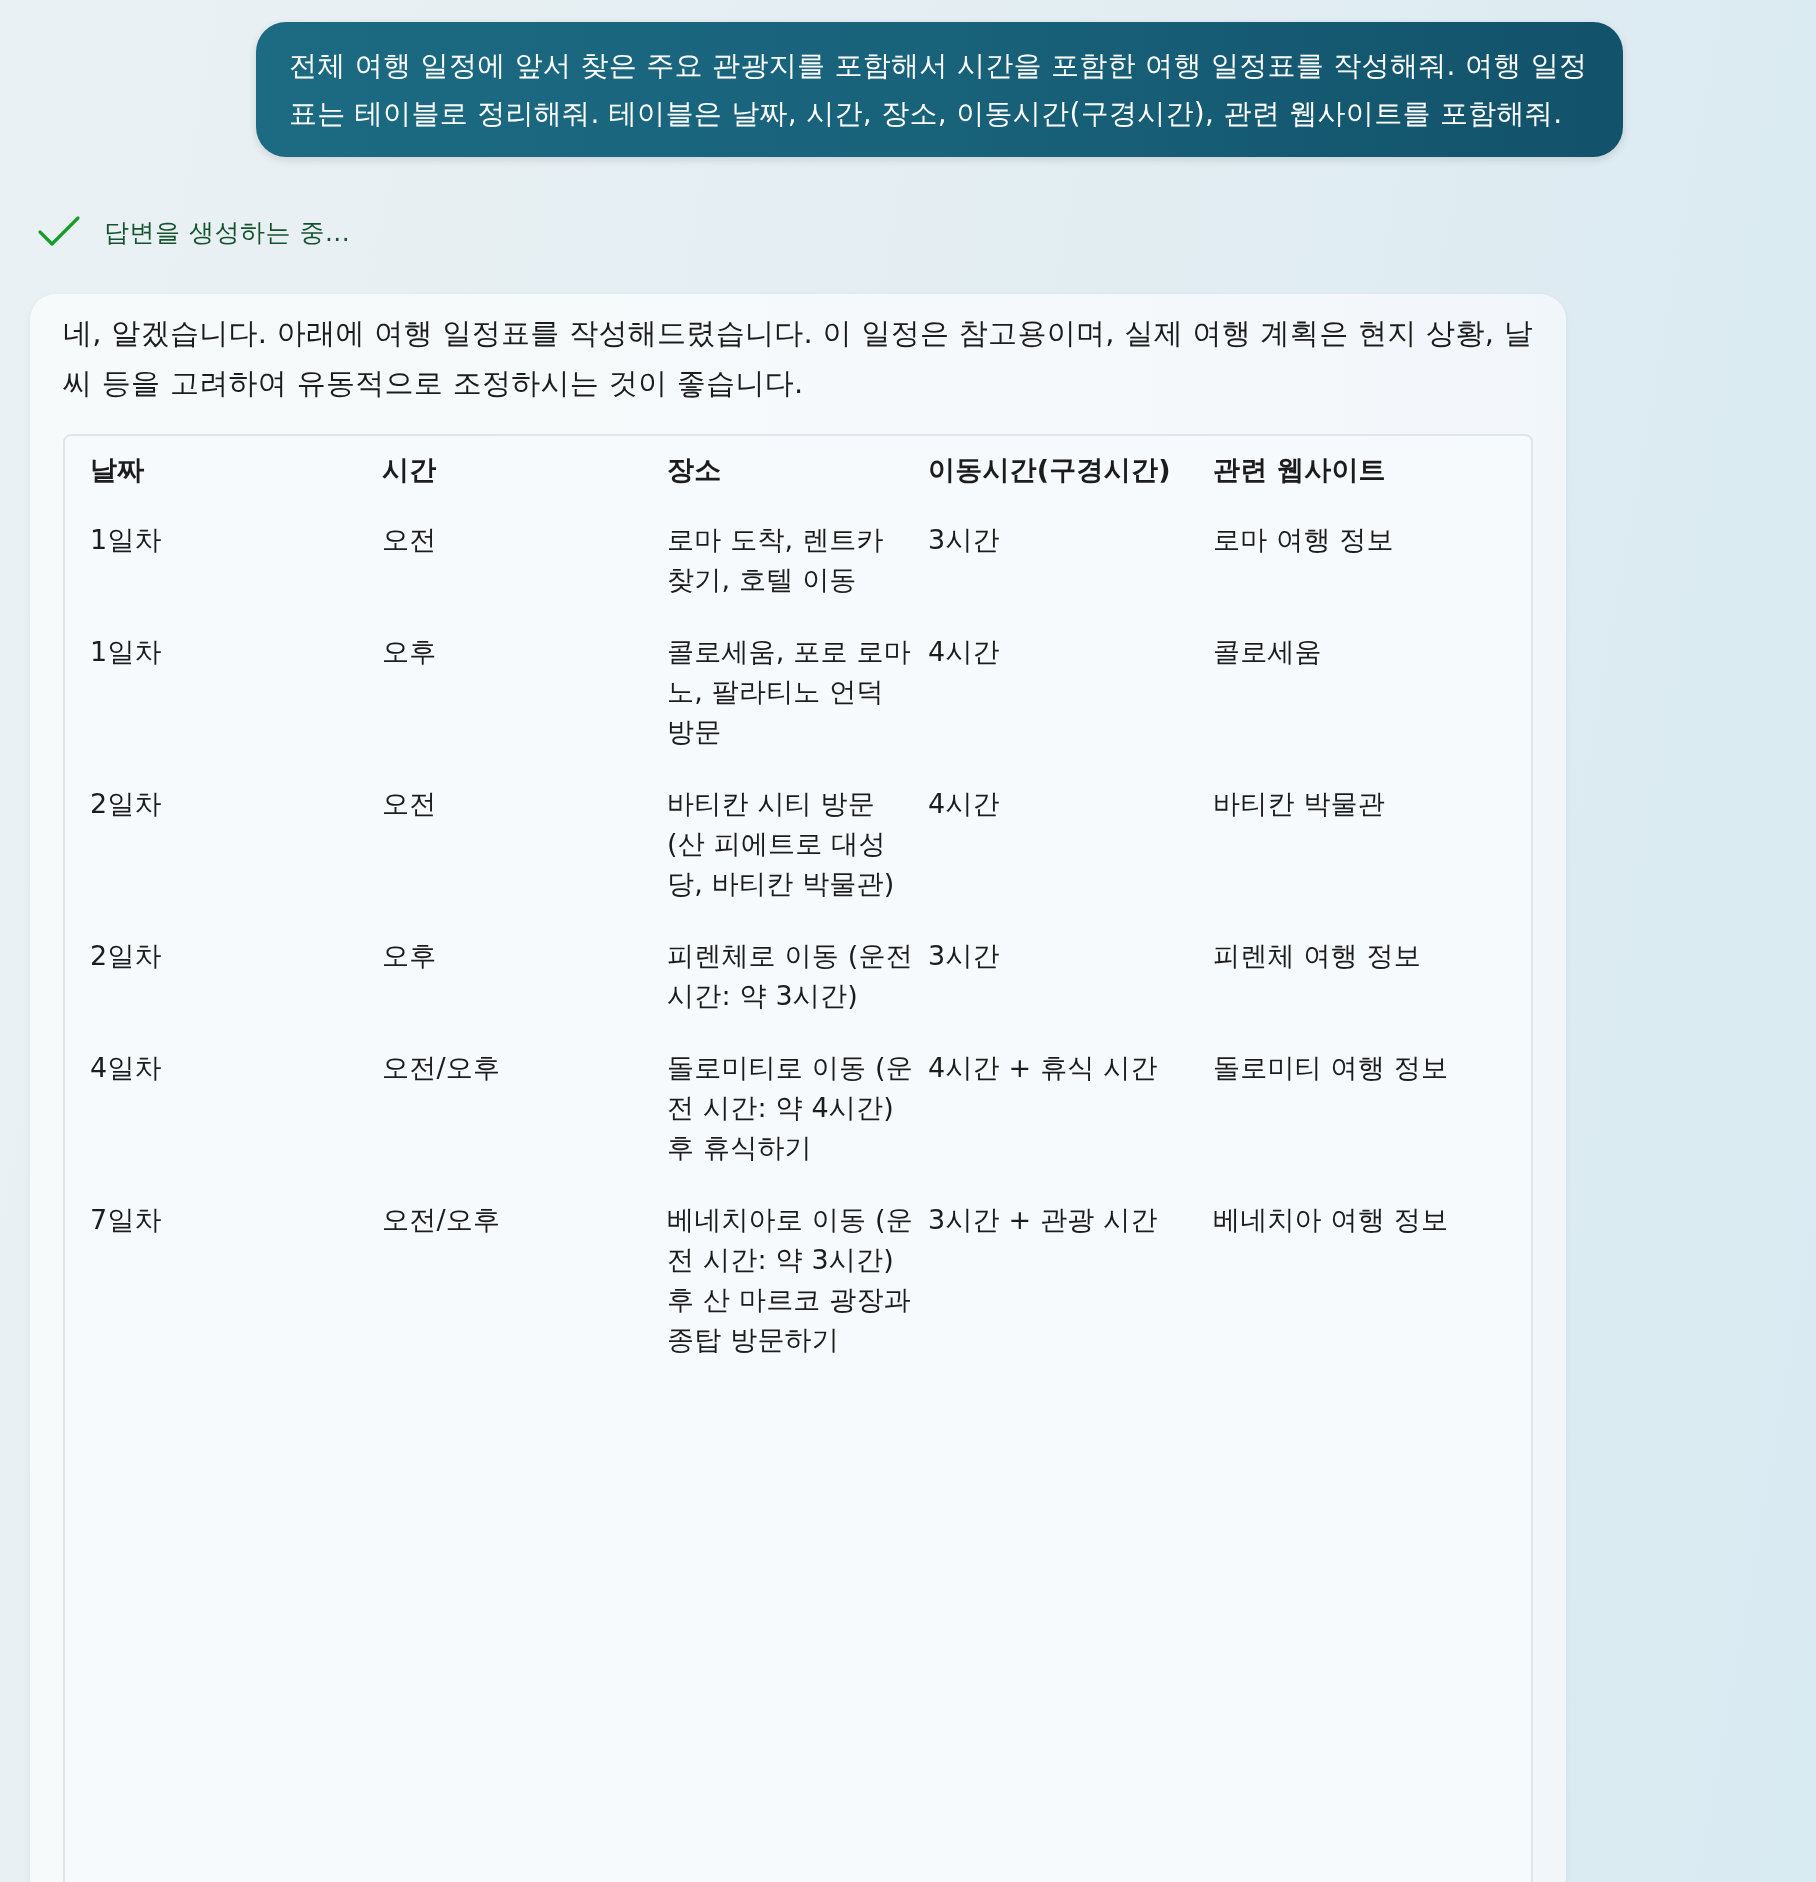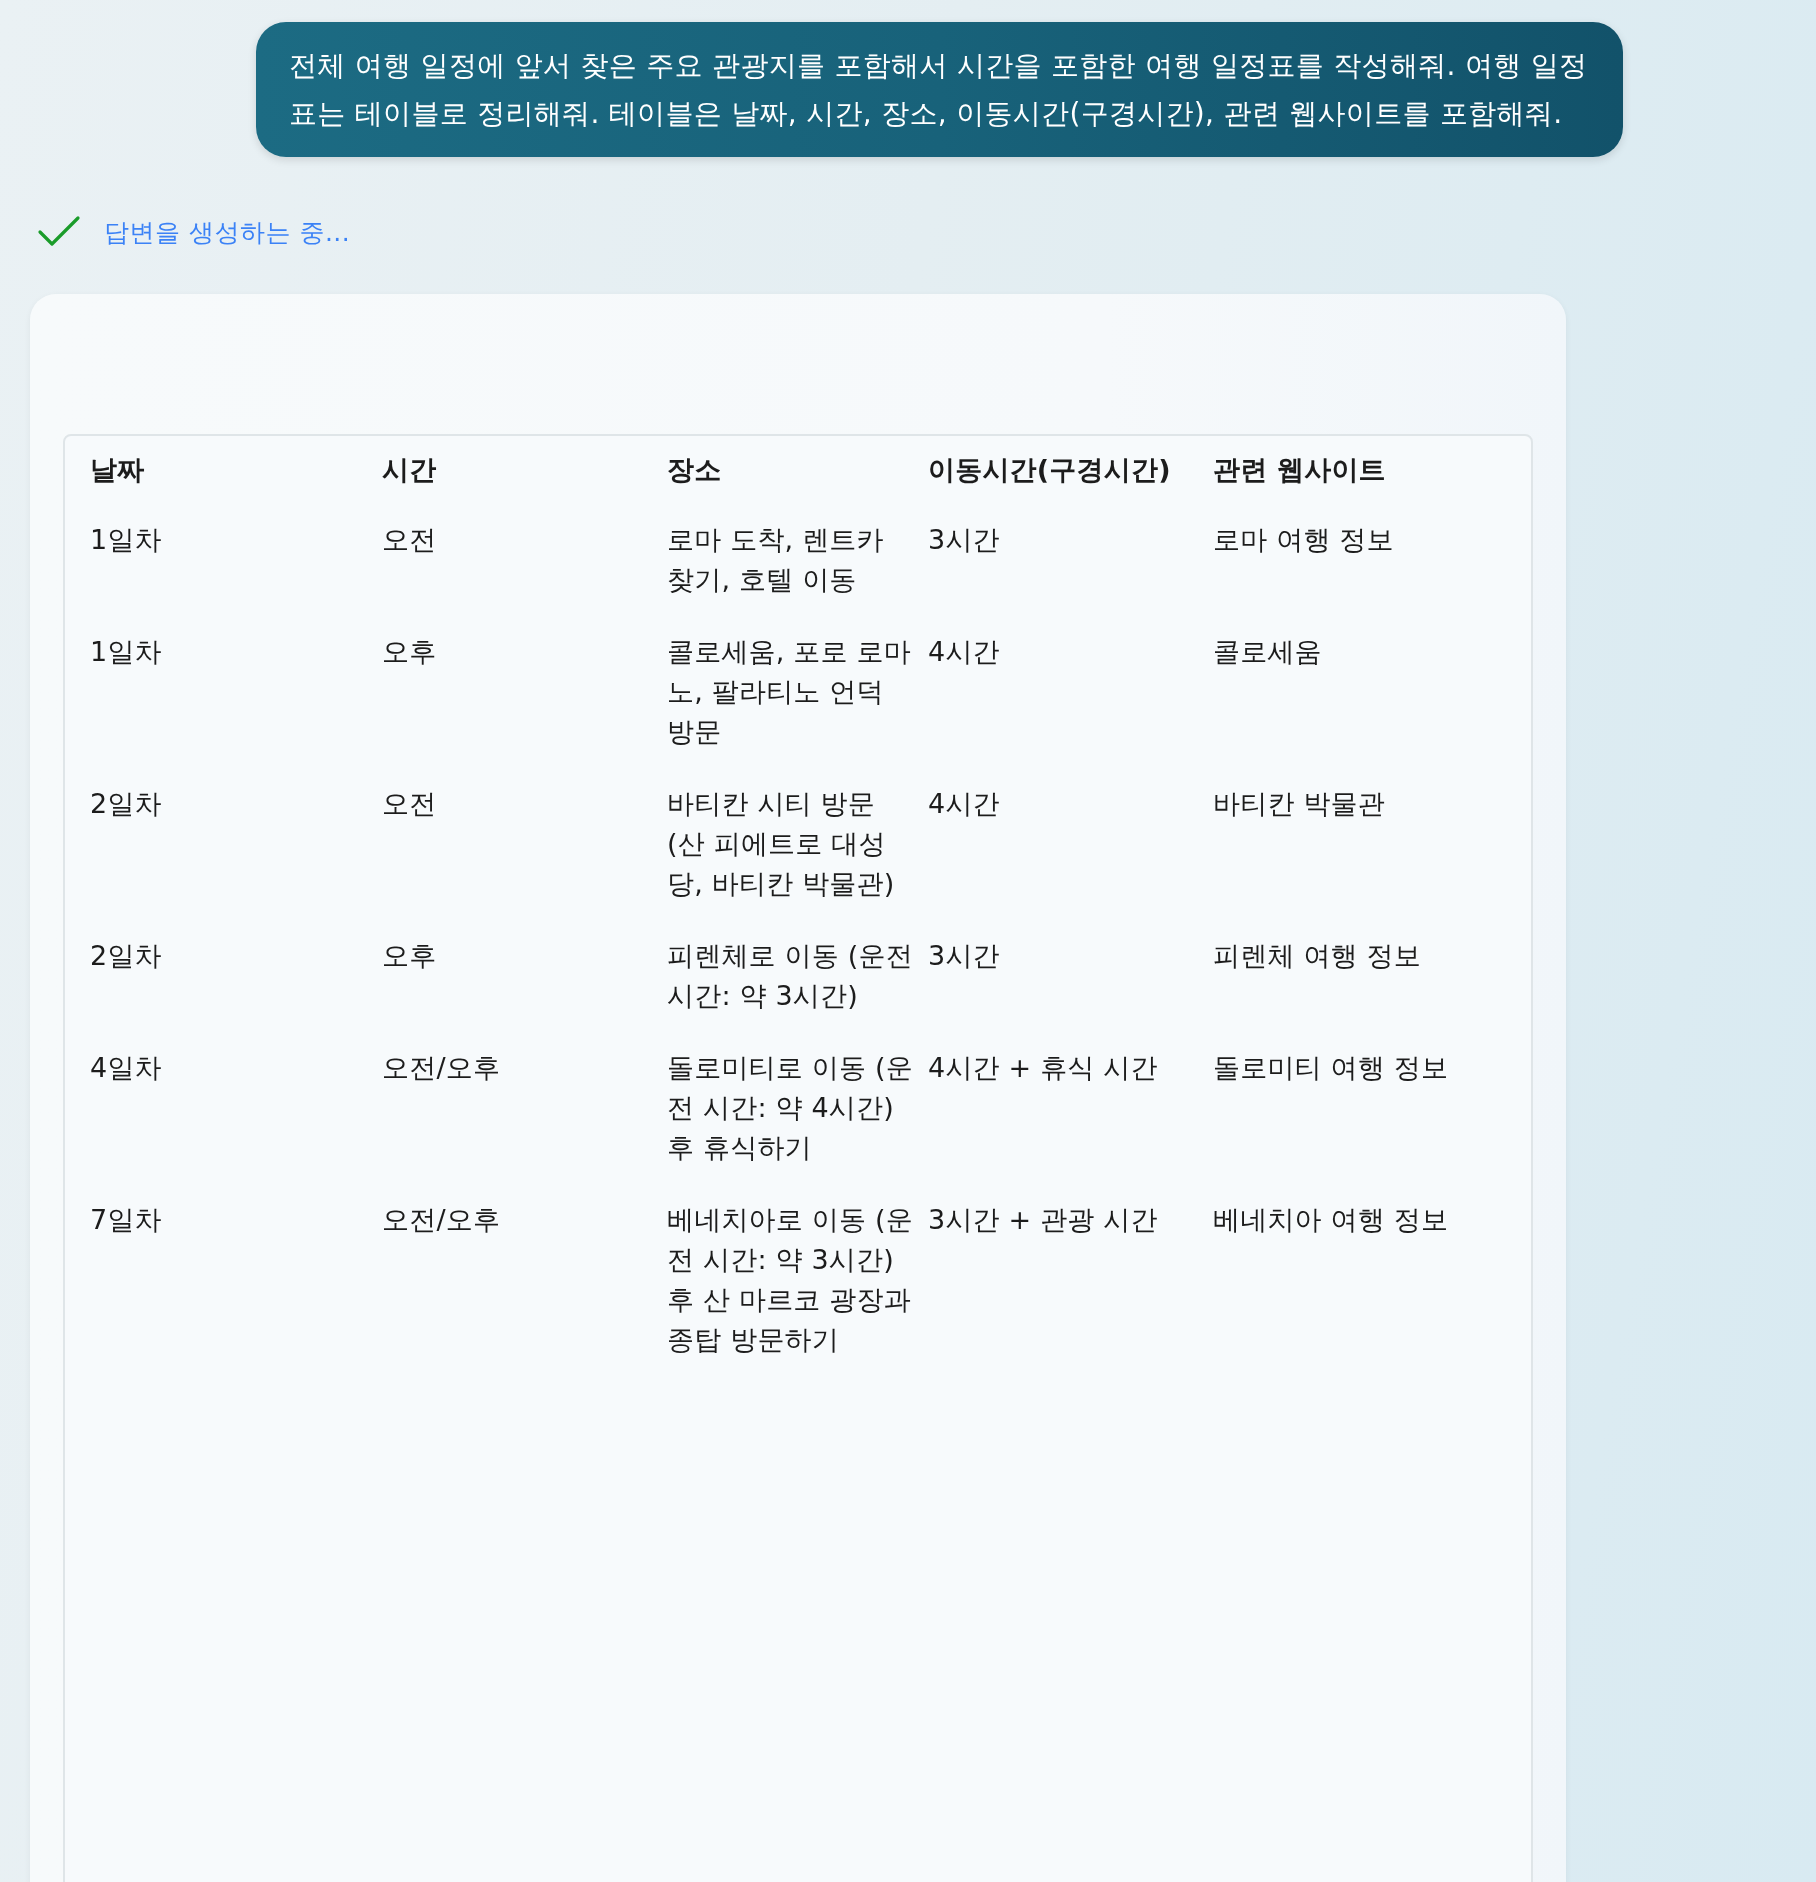--- a/index.html
+++ b/index.html
@@ -19,21 +19,21 @@
     color: #ffffff;
     padding: 20px 28px 0 33px;
     font-size: 28px; line-height: 48px;
     letter-spacing: 0.3px;
   }
   .status {
     position: absolute; left: 37px; top: 212px; height: 40px;
     display: flex; align-items: center;
   }
   .status .check { width: 44px; height: 36px; }
-  .status-text { margin-left: 23px; font-size: 25px; color: #3b82f6; letter-spacing: 0.5px; }
+  .status-text { margin-left: 23px; font-size: 25px; color: #14532d; letter-spacing: 0.5px; }
   .card {
     position: absolute; left: 30px; top: 294px; width: 1536px; height: 1620px;
     background: linear-gradient(90deg, #f7fafb 0%, #f6f9fb 70%, #f1f6fa 100%);
     border-radius: 26px;
     box-shadow: 0 2px 6px rgba(0,0,0,0.06);
     box-sizing: border-box;
   }
   .intro {
     position: absolute; left: 33px; top: 14px; width: 1480px;
     font-size: 29px; line-height: 50px; color: #1c1c1c; letter-spacing: 0.3px;
@@ -70,20 +70,21 @@
 </div>
 
 <div class="status">
   <svg class="check" viewBox="0 0 44 36">
     <polyline points="3,18 15,30 41,4" fill="none" stroke="#1a9c2a" stroke-width="3.2" stroke-linecap="round" stroke-linejoin="round"></polyline>
   </svg>
   <span class="status-text">답변을 생성하는 중...</span>
 </div>
 
 <div class="card">
+  <div class="intro">네, 알겠습니다. 아래에 여행 일정표를 작성해드렸습니다. 이 일정은 참고용이며, 실제 여행 계획은 현지 상황, 날씨 등을 고려하여 유동적으로 조정하시는 것이 좋습니다.</div>
 
   <div class="table-wrap">
     <table>
       <colgroup>
           <col class="c1">
           <col class="c2">
           <col class="c3">
           <col class="c4">
           <col class="c5">
         </colgroup>

